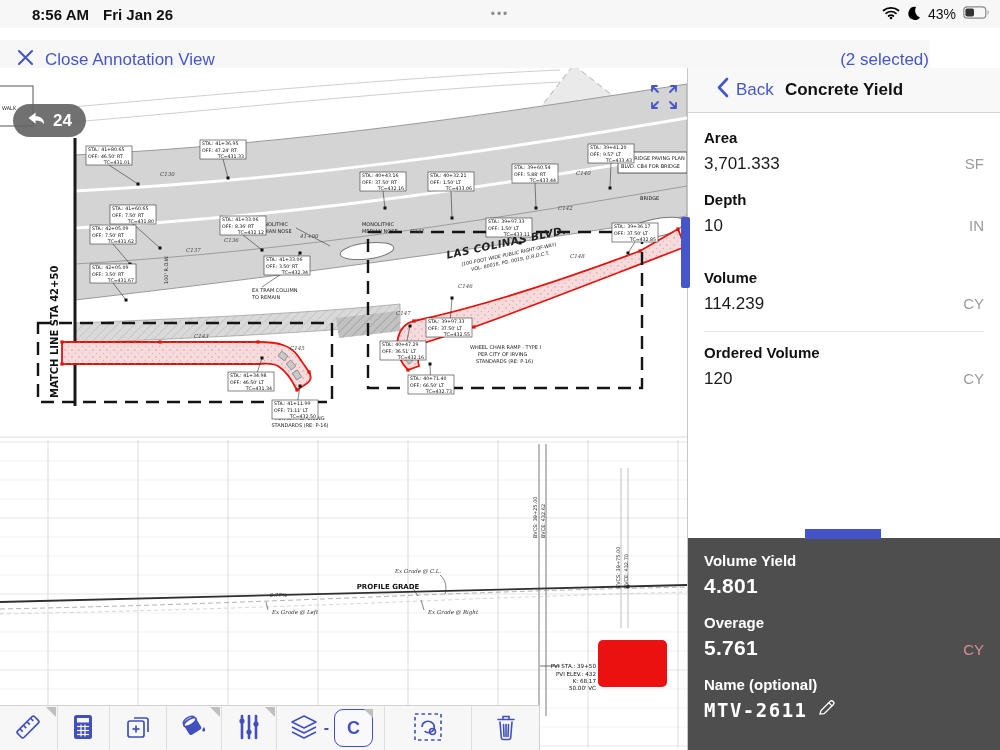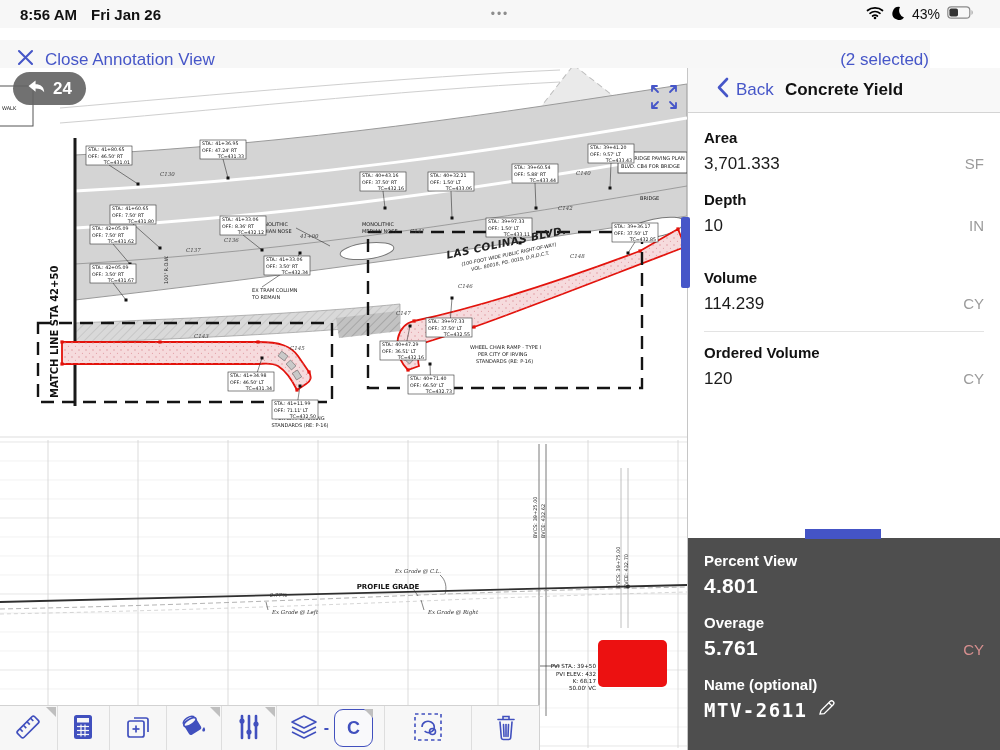--- a/index.html
+++ b/index.html
@@ -1,31 +1,31 @@
 <!DOCTYPE html>
 <html><head>
 <meta charset="utf-8">
 <style>
   html,body{margin:0;padding:0;background:#fff;}
   .screen{position:relative;width:1000px;height:750px;overflow:hidden;
           font-family:"Liberation Sans","DejaVu Sans",sans-serif;background:#fff;}
   
   .statusbar{position:absolute;left:0;top:0;width:1000px;height:28px;background:#F7F7F7;
              display:flex;align-items:center;justify-content:space-between;}
-  .sb-left{display:flex;gap:14px;padding-left:20px;font-size:15px;font-weight:600;color:#111;}
+  .sb-left{display:flex;gap:14px;padding-left:32px;font-size:15px;font-weight:600;color:#111;}
   .sb-center{position:absolute;left:0;right:0;text-align:center;color:#8C8C8C;font-size:12px;letter-spacing:2px;}
-  .sb-right{display:flex;align-items:center;gap:7px;padding-right:26px;font-size:14px;font-weight:500;color:#111;z-index:2;}
+  .sb-right{display:flex;align-items:center;gap:7px;padding-right:10px;font-size:14px;font-weight:500;color:#111;z-index:2;}
   
   .navbar{position:absolute;left:0;top:40px;width:930px;height:40px;background:#F7F7F7;
           border-bottom:1px solid #D2D2D2;display:flex;align-items:center;justify-content:space-between;box-sizing:border-box;}
   .nav-close{display:flex;align-items:center;gap:10px;padding-left:16px;color:#4656C8;font-size:17px;cursor:pointer;}
   .nav-selection{padding-right:1px;color:#4656C8;font-size:17px;}
   
   .drawing-area{position:absolute;left:0;top:68px;width:687px;height:682px;background:#fff;overflow:hidden;}
-  .undo-badge{position:absolute;left:13px;top:4px;height:33px;padding:0 14px;border-radius:17px;
+  .undo-badge{position:absolute;left:13px;top:36px;height:33px;padding:0 14px;border-radius:17px;
               background:rgba(98,98,98,.9);color:#fff;font-size:17px;font-weight:600;
               display:flex;align-items:center;gap:7px;z-index:6;}
   .expand-btn{position:absolute;left:645px;top:14px;width:38px;height:34px;z-index:6;display:flex;align-items:center;justify-content:center;}
   
   .toolbar{position:absolute;left:0;bottom:0;width:540px;height:45px;background:#F7F7F7;
            border-top:1px solid #D2D2D2;border-right:1px solid #D2D2D2;display:flex;box-sizing:border-box;z-index:7;}
   .tb-cell{position:relative;height:100%;border-right:1px solid #DEDEDE;display:flex;align-items:center;justify-content:center;box-sizing:border-box;}
   .tb-btn{background:none;border:none;padding:0;margin:0;width:100%;height:100%;display:flex;align-items:center;justify-content:center;gap:5px;cursor:pointer;}
   .corner{position:absolute;top:1px;right:1px;}
   .tb-dash{color:#4150BE;font-size:16px;font-weight:600;}
@@ -633,21 +633,21 @@
       </div>
       <div class="field" id="field-ordered">
         <div class="flabel">Ordered Volume</div>
         <div class="frow">
           <span class="fvalue">120</span>
           <span class="funit">CY</span>
         </div>
       </div>
     </div>
     <div class="summary">
-      <div class="sum-label">Percent View</div>
+      <div class="sum-label">Volume Yield</div>
       <div class="sum-value">4.801</div>
       <div class="sum-label">Overage</div>
       <div class="sum-row">
         <span class="sum-value" style="margin-bottom:16px">5.761</span>
         <span class="sum-unit">CY</span>
       </div>
       <div class="sum-label">Name (optional)</div>
       <div class="name-row">
         <span class="name-value">MTV-2611</span>
         <span>

